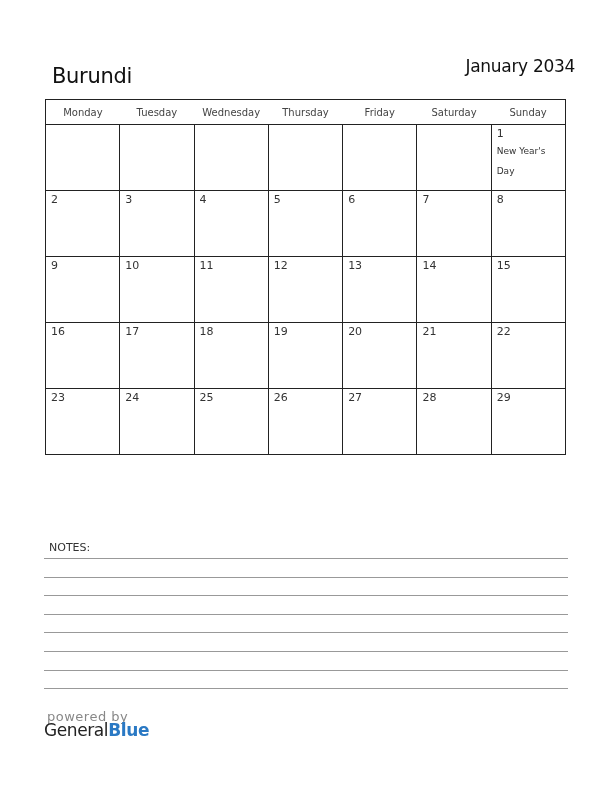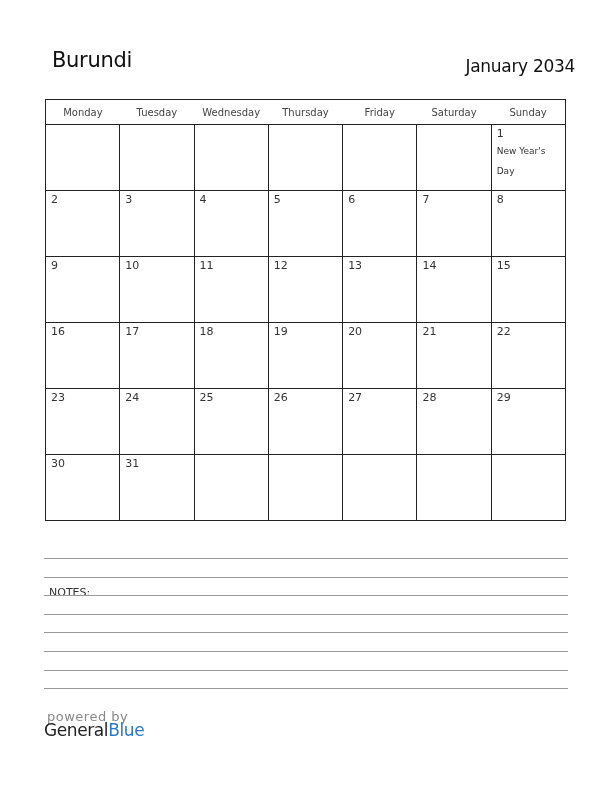--- a/index.html
+++ b/index.html
@@ -1,33 +1,33 @@
 <!DOCTYPE html>
 <html><head>
 <meta charset="utf-8">
 <style>
   html,body{margin:0;padding:0;background:#fff;}
   body{width:612px;height:792px;position:relative;font-family:"DejaVu Sans","Liberation Sans",sans-serif;color:#222;overflow:hidden;}
-  .country{position:absolute;left:52px;top:48px;font-size:21px;color:#111;letter-spacing:-0.3px;}
+  .country{position:absolute;left:52px;top:64px;font-size:21px;color:#111;letter-spacing:-0.3px;}
   .month{position:absolute;right:37px;top:56px;font-size:17px;color:#111;letter-spacing:-0.3px;}
   table.cal{position:absolute;left:45px;top:99px;width:521px;border-collapse:collapse;table-layout:fixed;border-radius:29px;}
   table.cal th{height:24px;border-top:1.4px solid #222;border-bottom:1px solid #222;font-weight:normal;font-size:10px;color:#444;padding:0;}
   table.cal th:first-child{border-left:1.4px solid #222;}
   table.cal th:last-child{border-right:1.4px solid #222;}
   table.cal td{border:1px solid #222;vertical-align:top;padding:2px 0 0 5px;height:63px;font-size:11px;color:#333;}
   table.cal tr:last-child td{border-bottom:1.4px solid #222;}
   table.cal td:first-child{border-left:1.4px solid #222;}
   table.cal td:last-child{border-right:1.4px solid #222;}
   .daynum{display:block;line-height:14px;}
   .holiday{display:block;font-size:9px;line-height:20px;color:#333;}
-  .notes-label{position:absolute;left:49px;top:541px;font-size:11px;color:#333;margin-top:45px;}
+  .notes-label{position:absolute;left:49px;top:541px;font-size:11px;color:#333;}
   .note-line{position:absolute;left:44px;width:524px;height:1px;background:#999;}
   .powered{position:absolute;left:47px;top:709px;font-size:13px;color:#888;letter-spacing:0.5px;}
   .brand{position:absolute;left:44px;top:720px;font-size:17px;color:#222;letter-spacing:-0.4px;}
-  .brand .blue{color:#2a79c4;}
+  .brand .blue{color:#2a79c4;font-weight:bold;}
 </style>
 </head>
 <body>
 
 <div class="country">Burundi</div>
 <div class="month">January 2034</div>
 
 <table class="cal">
   <thead>
     <tr>
@@ -150,43 +150,20 @@
         <td>
           <span class="daynum">27</span>
         </td>
         <td>
           <span class="daynum">28</span>
         </td>
         <td>
           <span class="daynum">29</span>
         </td>
       </tr>
-      <tr>
-        <td>
-          <span class="daynum">30</span>
-        </td>
-        <td>
-          <span class="daynum">31</span>
-        </td>
-        <td>
-          <span class="daynum"></span>
-        </td>
-        <td>
-          <span class="daynum"></span>
-        </td>
-        <td>
-          <span class="daynum"></span>
-        </td>
-        <td>
-          <span class="daynum"></span>
-        </td>
-        <td>
-          <span class="daynum"></span>
-        </td>
-      </tr>
     </tbody>
 </table>
 
 <div class="notes-label">NOTES:</div>
 <div id="notes-lines">
     <div class="note-line" style="top: 558px;"></div>
     <div class="note-line" style="top: 577px;"></div>
     <div class="note-line" style="top: 595px;"></div>
     <div class="note-line" style="top: 614px;"></div>
     <div class="note-line" style="top: 632px;"></div>

